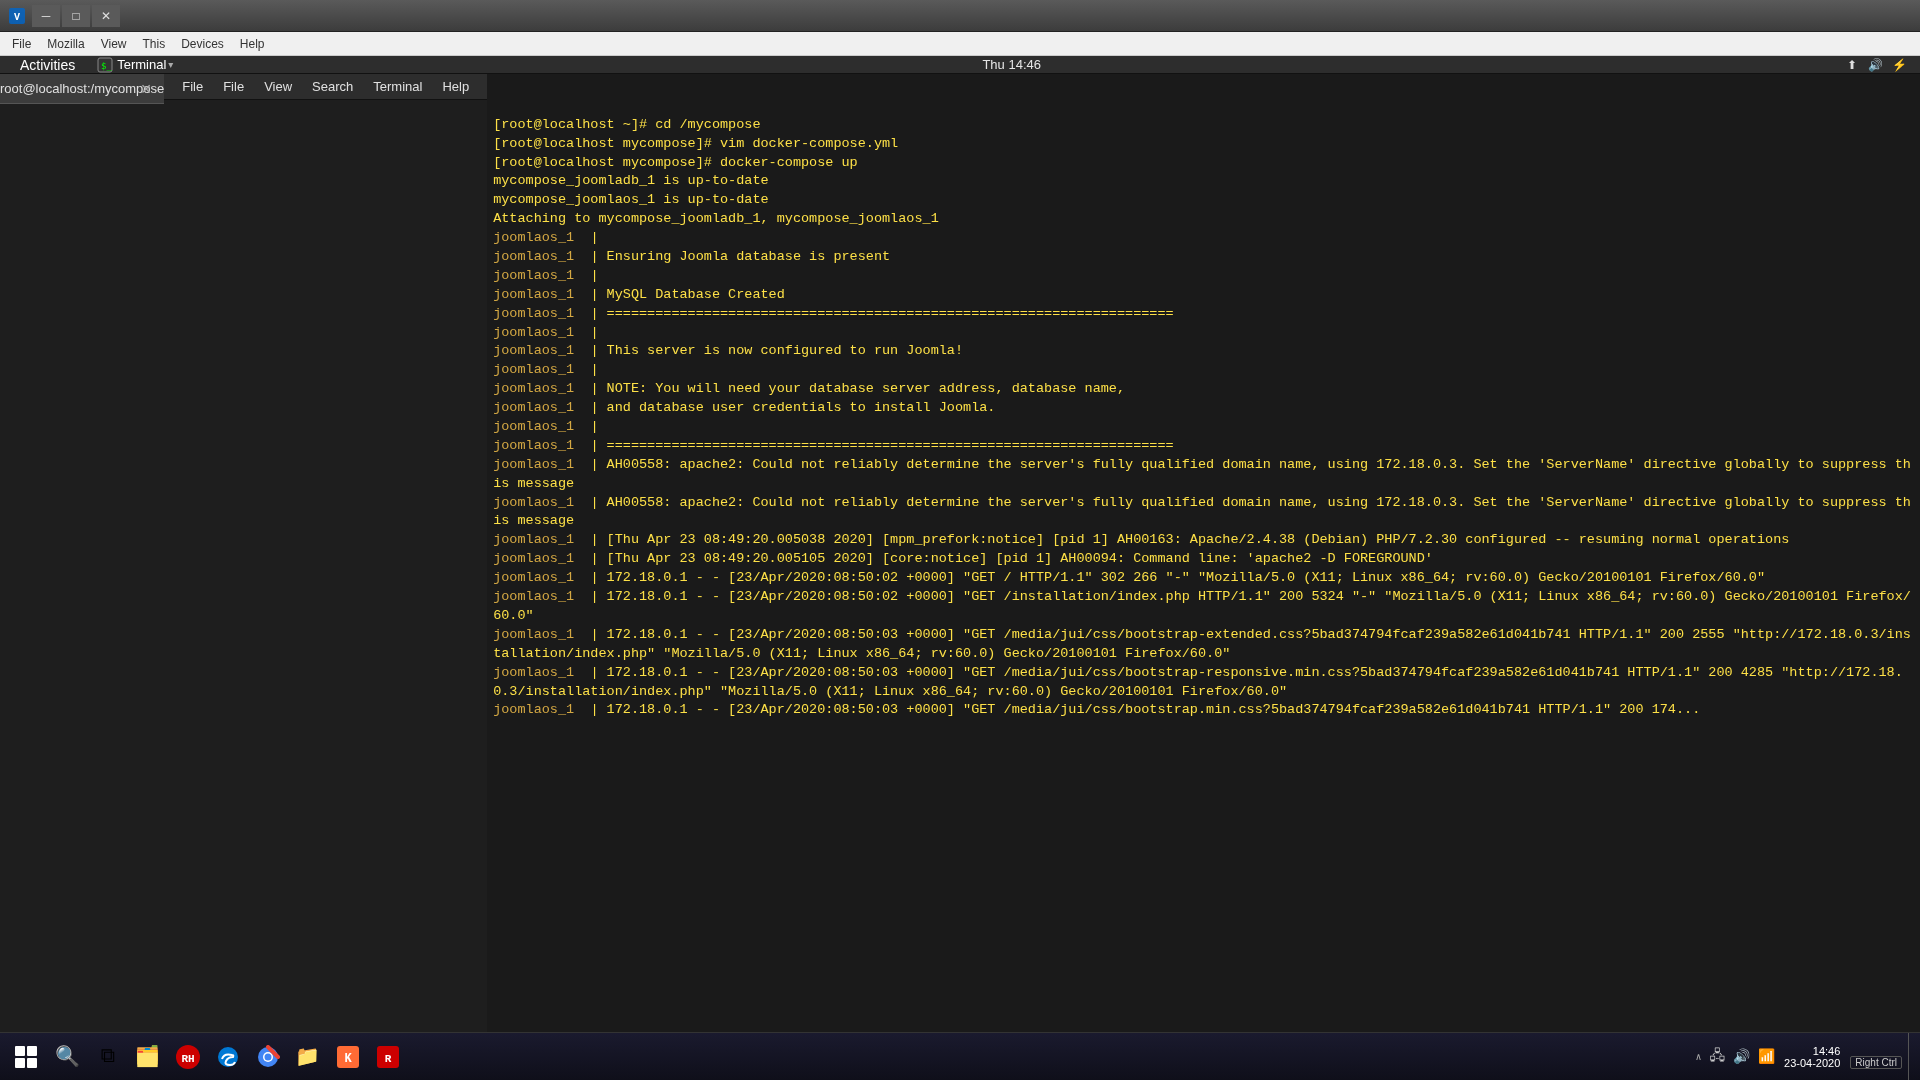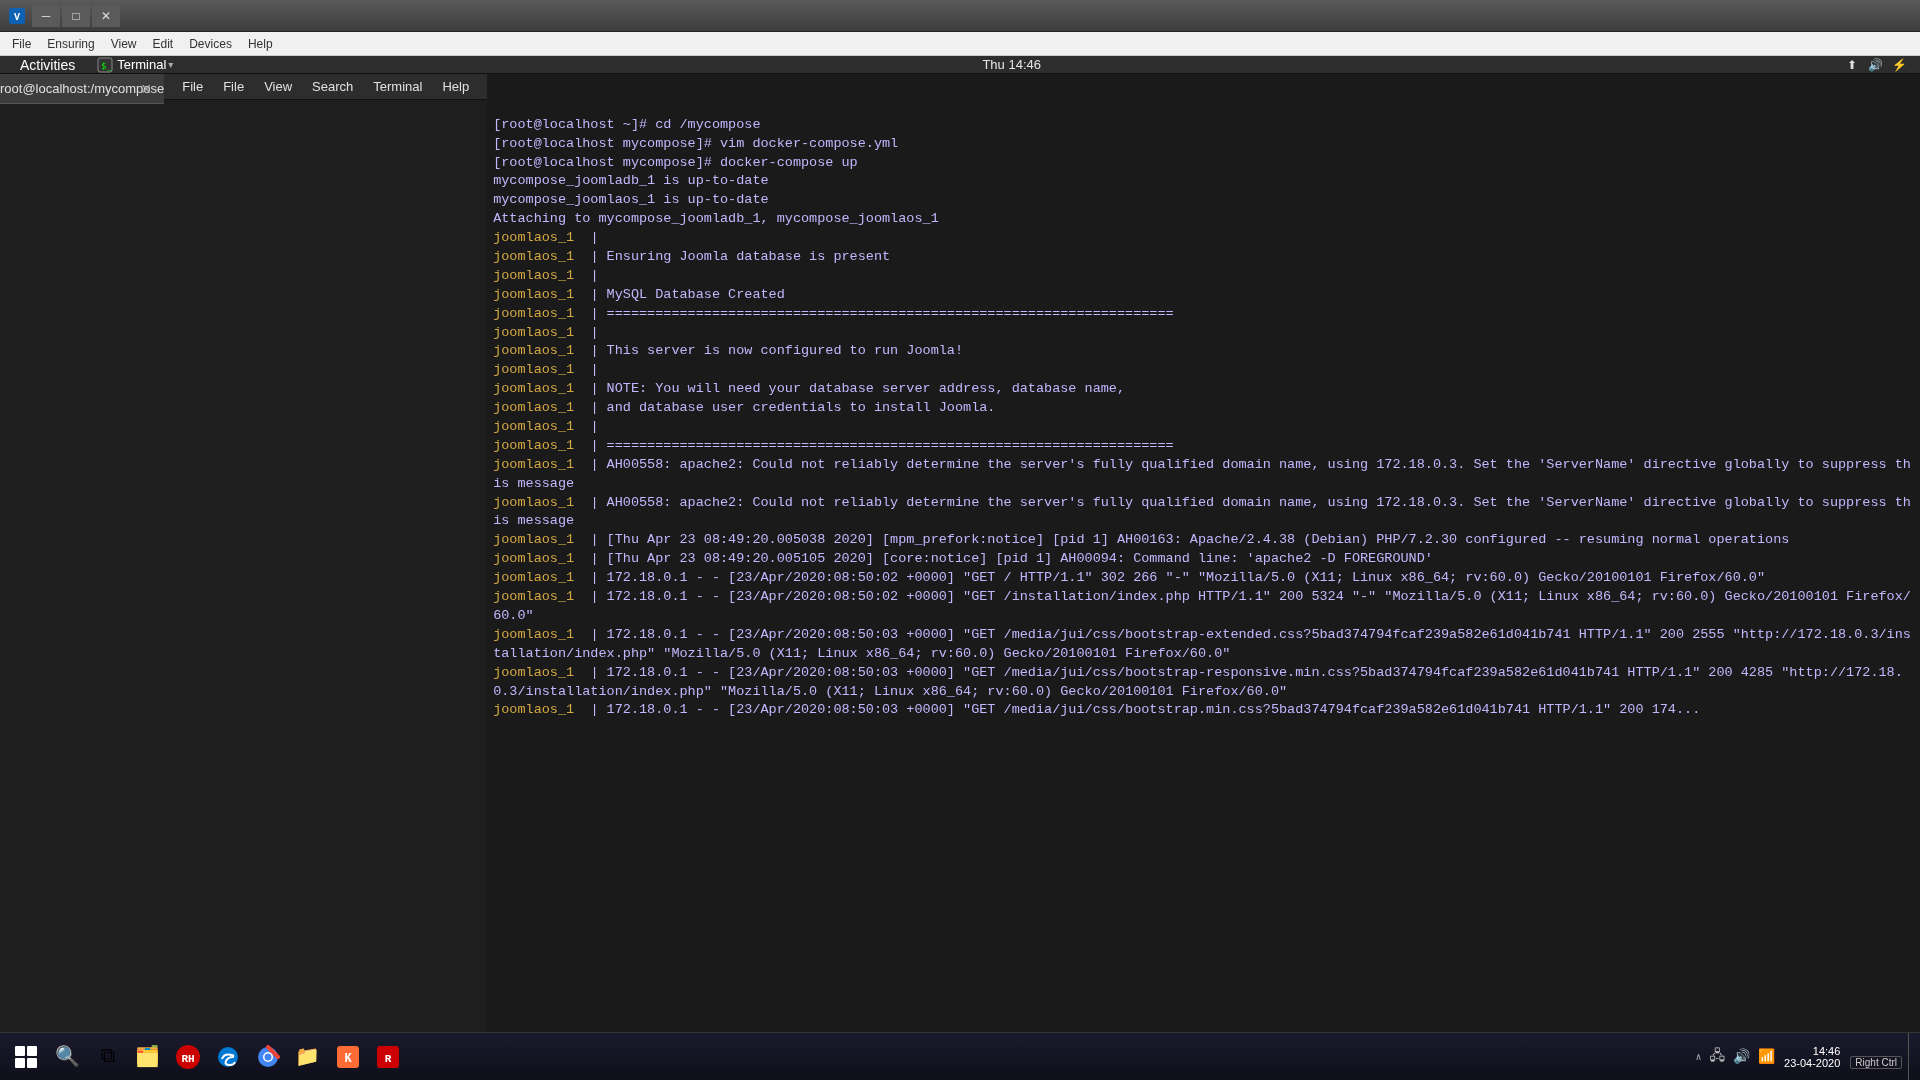--- a/index.html
+++ b/index.html
@@ -189,21 +189,21 @@
       font-size: 13.5px;
       line-height: 1.4;
       padding: 4px 6px;
       overflow: hidden;
       white-space: pre-wrap;
       word-break: break-all;
     }
 
     .line { display: block; }
     .yellow { color: #d4a843; margin-top: 48px; }
-    .normal { color: #c4b5fd; }
+    .normal { color: #fde047; }
 
     
     #windows-taskbar {
       height: 48px;
       background: linear-gradient(to bottom, #1a1a2e, #0f0f1a);
       display: flex;
       align-items: center;
       padding: 0 4px;
       border-top: 1px solid #333;
       position: relative;
@@ -301,23 +301,23 @@
     </div>
     <div id="vbox-window-controls">
       <button class="vbox-btn">─</button>
       <button class="vbox-btn">□</button>
       <button class="vbox-btn close">✕</button>
     </div>
   </div>
 
   <div id="vbox-menubar">
     <span class="vbox-menu-item">File</span>
-    <span class="vbox-menu-item">Ensuring</span>
+    <span class="vbox-menu-item">Mozilla</span>
     <span class="vbox-menu-item">View</span>
-    <span class="vbox-menu-item">Edit</span>
+    <span class="vbox-menu-item">This</span>
     <span class="vbox-menu-item">Devices</span>
     <span class="vbox-menu-item">Help</span>
   </div>
 
   <div id="gnome-topbar">
     <span id="activities-btn">Activities</span>
     <div id="gnome-terminal-indicator">
       <svg width="16" height="16" viewBox="0 0 16 16" style="margin-right:4px">
         <rect x="1" y="1" width="14" height="14" rx="2" fill="#333" stroke="#888" stroke-width="1"></rect>
         <text x="4" y="12" fill="#0f0" font-size="9" font-family="monospace">$_</text>

